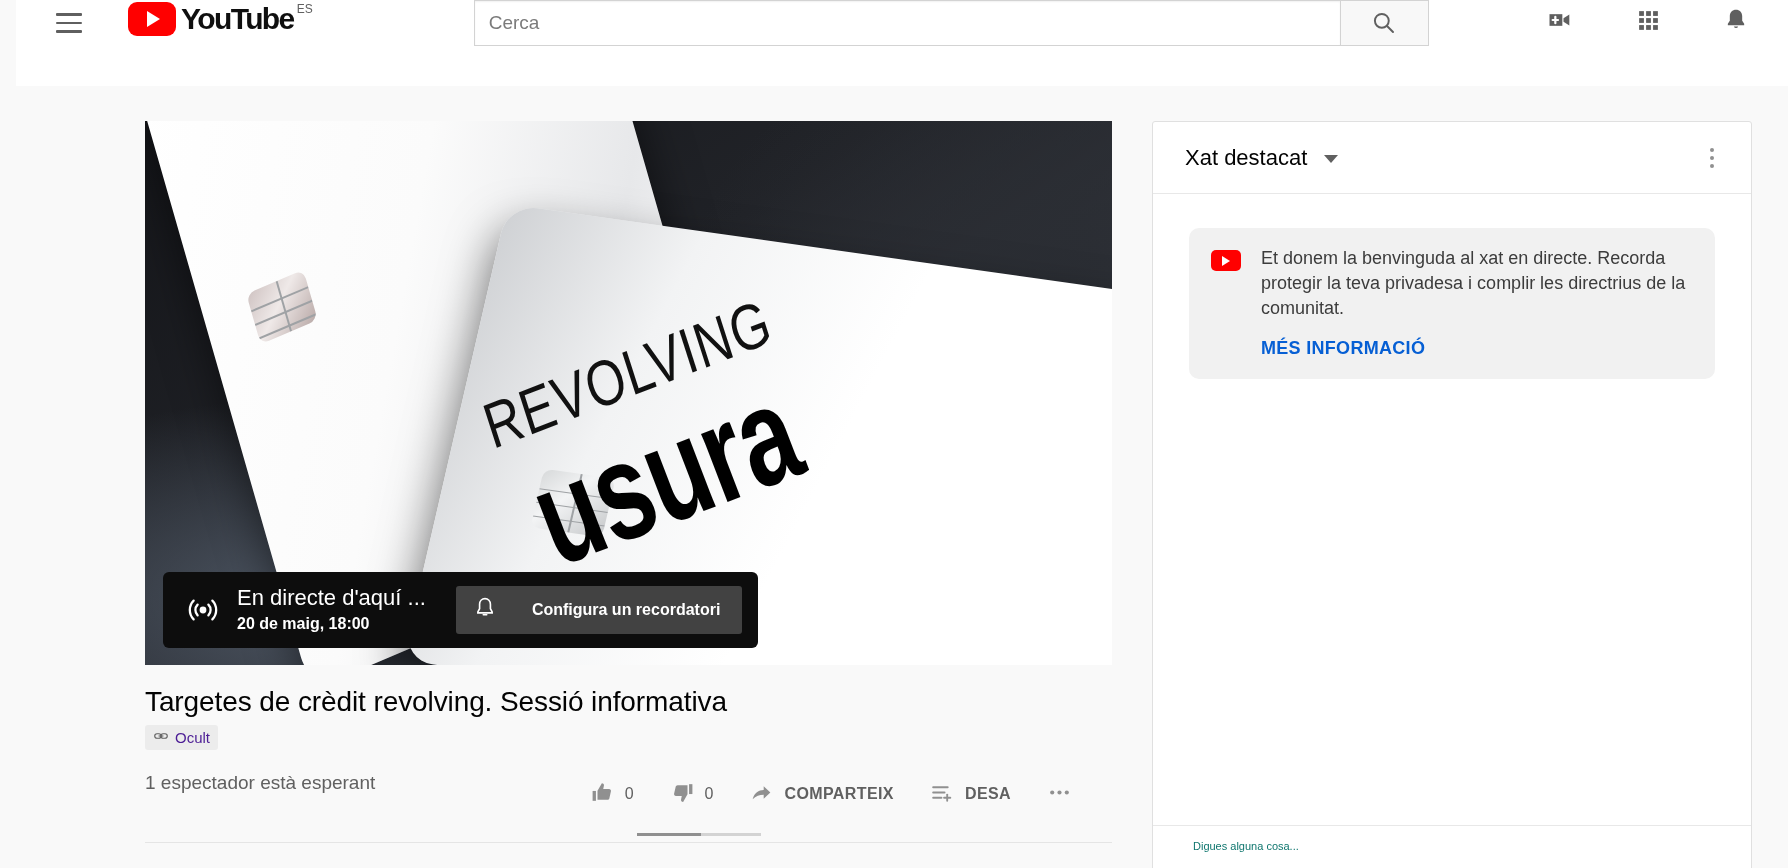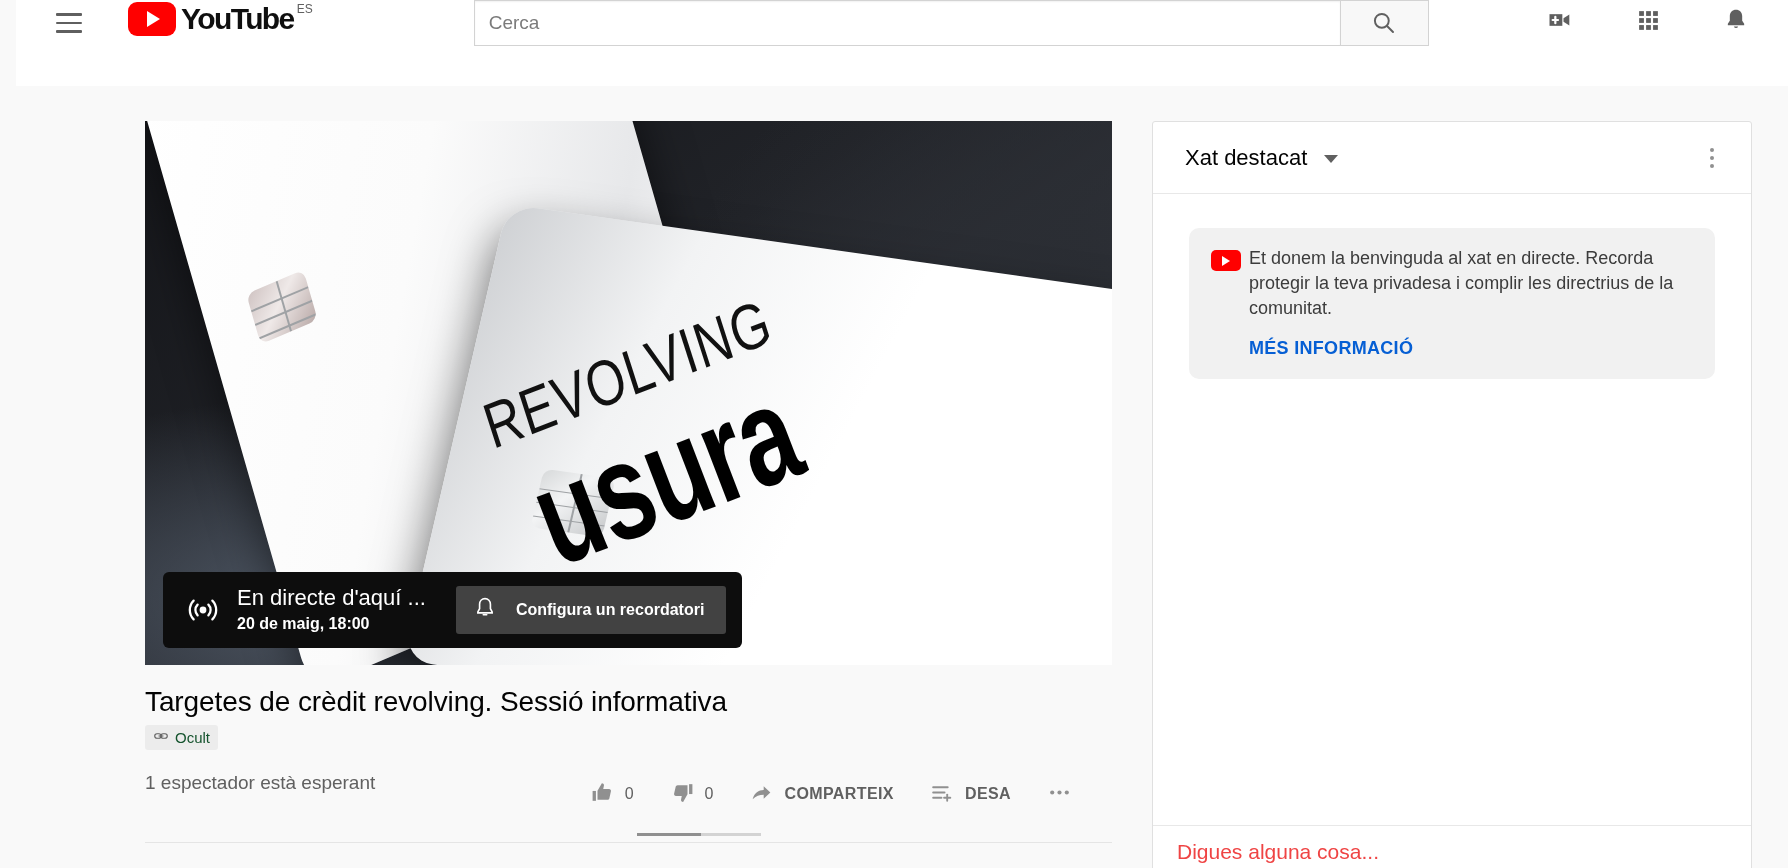--- a/index.html
+++ b/index.html
@@ -252,21 +252,21 @@
     height: 48px;
     background: rgba(255,255,255,0.22);
     border: none;
     border-radius: 3px;
     color: #fff;
     font-family: "Liberation Sans", sans-serif;
     font-size: 16px;
     font-weight: 700;
     display: flex;
     align-items: center;
-    gap: 18px;
+    gap: 34px;
     padding: 0 22px 0 16px;
     cursor: pointer;
     white-space: nowrap;
   }
 
   
   .title-block { margin-top: 20px; }
   .video-title {
     font-size: 28px;
     font-weight: 400;
@@ -276,21 +276,21 @@
   }
   .badge-row { margin-top: 6px; }
   .unlisted-badge {
     display: inline-flex;
     align-items: center;
     gap: 6px;
     background: #ececec;
     border-radius: 3px;
     padding: 3px 8px;
     font-size: 15px;
-    color: #14532d;
+    color: #4c1d95;
     font-weight: 400;
   }
 
   
   .info-row {
     display: flex;
     align-items: flex-start;
     margin-top: 22px;
     height: 50px;
     position: relative;
@@ -393,21 +393,21 @@
   .chat-body {
     padding: 34px 36px 0 36px;
     height: 620px;
     position: relative;
   }
   .welcome-card {
     background: #f1f1f1;
     border-radius: 10px;
     padding: 18px 22px 20px 22px;
     display: flex;
-    gap: 8px;
+    gap: 20px;
   }
   .wc-logo {
     width: 30px; height: 21px;
     background: #ff0000;
     border-radius: 5px;
     position: relative;
     flex: none;
     margin-top: 4px;
   }
   .wc-logo::after {
@@ -434,22 +434,23 @@
   }
   .chat-footer {
     position: absolute;
     left: 0; right: 0; bottom: 0;
     border-top: 1px solid #e8e8e8;
     height: 60px;
     padding: 14px 24px 0 24px;
     overflow: hidden;
   }
   .chat-footer-text {
-    font-size: 21px;
-    color: #ef4444;
+    font-size: 11px;
+    color: #0f766e;
+    margin-left: 16px;
   }
 </style>
 </head>
 <body>
 
 <div class="masthead">
 
   <div class="guide-btn">
     <span></span>
       <span></span>

